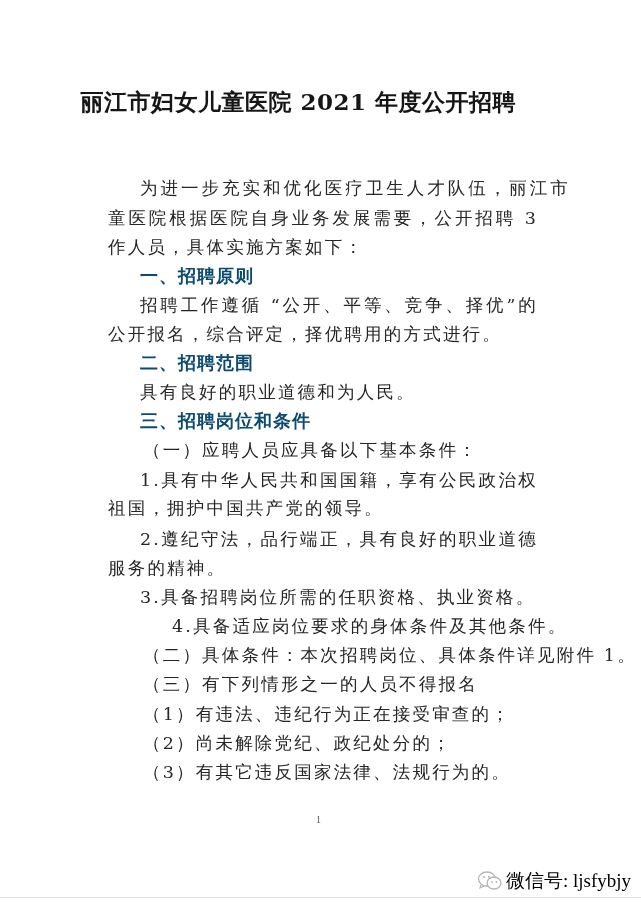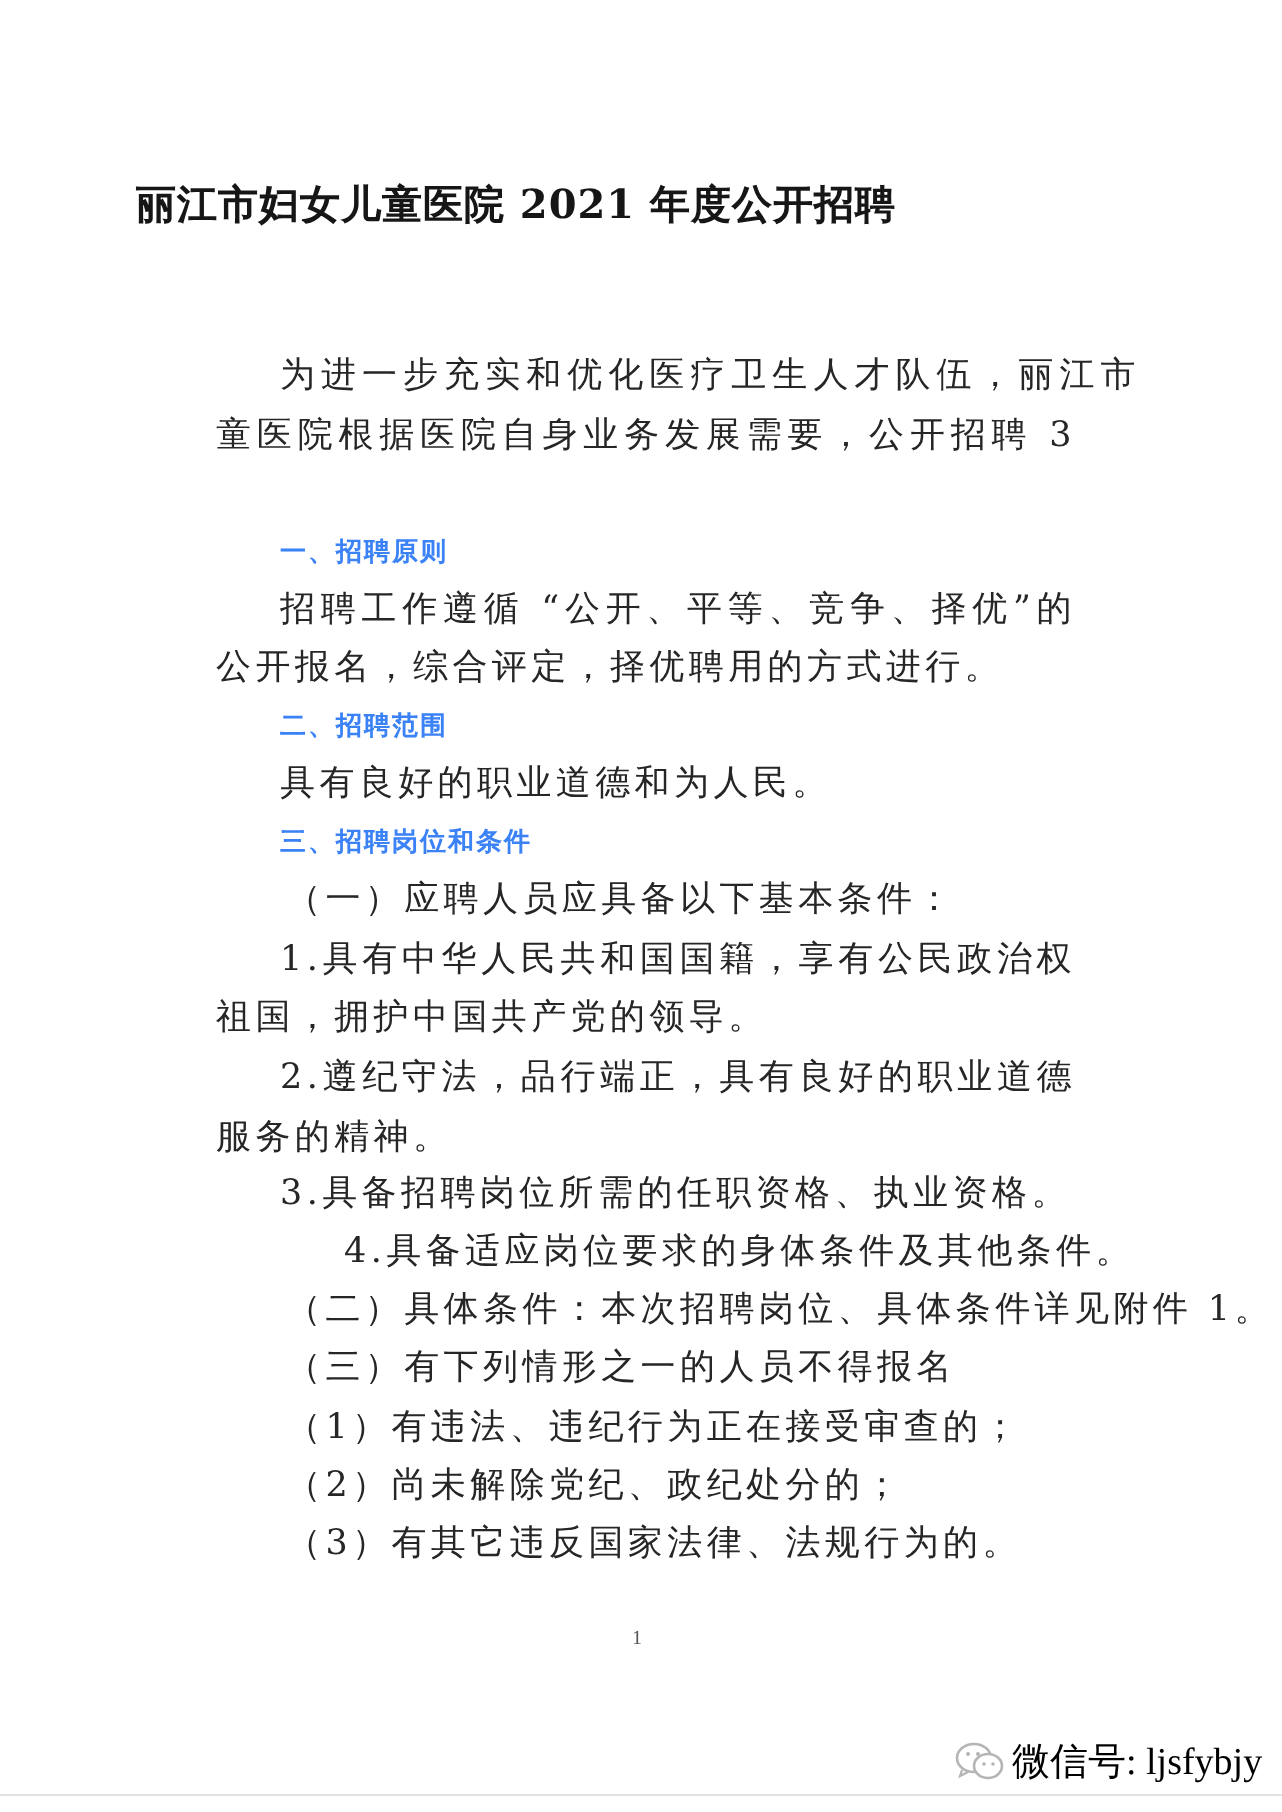--- a/index.html
+++ b/index.html
@@ -18,24 +18,24 @@
     position: absolute;
     left: 0; top: 0;
     width: 641px;
     height: 906px;
     background: #ffffff;
   }
   .title {
     position: absolute;
     left: 0;
     width: 516px;
-    text-align: center;
+    text-align: right;
     font-family: "DejaVu Serif", "Liberation Serif", serif;
     font-weight: bold;
-    font-size: 20px;
+    font-size: 23px;
     line-height: 32px;
     color: #161616;
     letter-spacing: 0.5px;
   }
   .title.t1 { top: 86px; }
   .title.t2 { top: 118px; }
 
   .line {
     position: absolute;
     left: 108px;
@@ -51,23 +51,23 @@
   .line.indent { left: 140px; }
   .line.justify {
     text-align: justify;
     text-align-last: justify;
     white-space: normal;
     overflow: hidden;
   }
   .line.heading {
     font-family: Liberation Serif, serif;
     font-weight: bold;
-    font-size: 13px;
+    font-size: 18px;
     letter-spacing: 1px;
-    color: #3b82f6;
+    color: #0c4a6e;
   }
   .line.sub { left: 143px; }
 
   .page-number {
     position: absolute;
     left: 316px;
     top: 814px;
     font-family: "Liberation Serif", "DejaVu Serif", serif;
     font-size: 10px;
     color: #555555;
@@ -97,33 +97,34 @@
 </style>
 </head>
 <body>
 
 <div class="page">
 
   <div class="title t1">丽江市妇女儿童医院 2021 年度公开招聘</div>
 
   <div class="line indent justify" style="top:176px;">为进一步充实和优化医疗卫生人才队伍，丽江市妇女儿</div>
   <div class="line justify" style="top:206px;">童医院根据医院自身业务发展需要，公开招聘 3 名编制外工</div>
+  <div class="line" style="top:235px;">作人员，具体实施方案如下：</div>
 
   <div class="line indent heading" style="top:264px;">一、招聘原则</div>
   <div class="line indent justify" style="top:293px; width:398px;">招聘工作遵循 “公开、平等、竞争、择优”的原则。采取</div>
   <div class="line" style="top:322px;">公开报名，综合评定，择优聘用的方式进行。</div>
 
   <div class="line indent heading" style="top:351px;">二、招聘范围</div>
   <div class="line indent" style="top:380px;">具有良好的职业道德和为人民。</div>
 
   <div class="line indent heading" style="top:409px;">三、招聘岗位和条件</div>
   <div class="line sub" style="top:438px;">（一）应聘人员应具备以下基本条件：</div>
 
   <div class="line indent justify" style="top:468px; width:398px;">1.具有中华人民共和国国籍，享有公民政治权利，热爱</div>
-  <div class="line" style="top:497px;">祖国，拥护中国共产党的领导。</div>
+  <div class="line" style="top:497px;font-family:Liberation Mono, monospace;">祖国，拥护中国共产党的领导。</div>
 
   <div class="line indent justify" style="top:527px; width:398px;">2.遵纪守法，品行端正，具有良好的职业道德和为人民</div>
   <div class="line" style="top:556px;font-family:Liberation Serif, serif;">服务的精神。</div>
 
   <div class="line indent" style="top:585px;">3.具备招聘岗位所需的任职资格、执业资格。</div>
   <div class="line indent" style="top:614px;margin-left:32px;">4.具备适应岗位要求的身体条件及其他条件。</div>
 
   <div class="line sub" style="top:643px;">（二）具体条件：本次招聘岗位、具体条件详见附件 1。</div>
 
   <div class="line sub" style="top:672px;">（三）有下列情形之一的人员不得报名</div>

